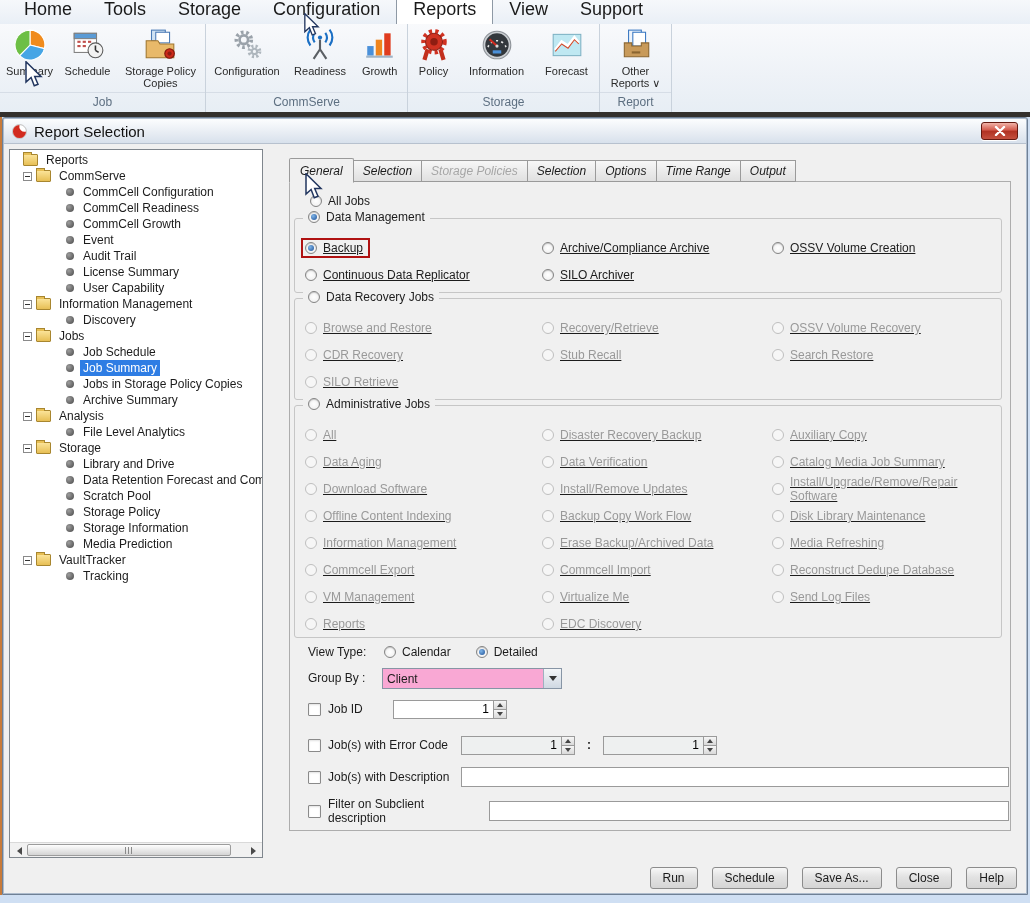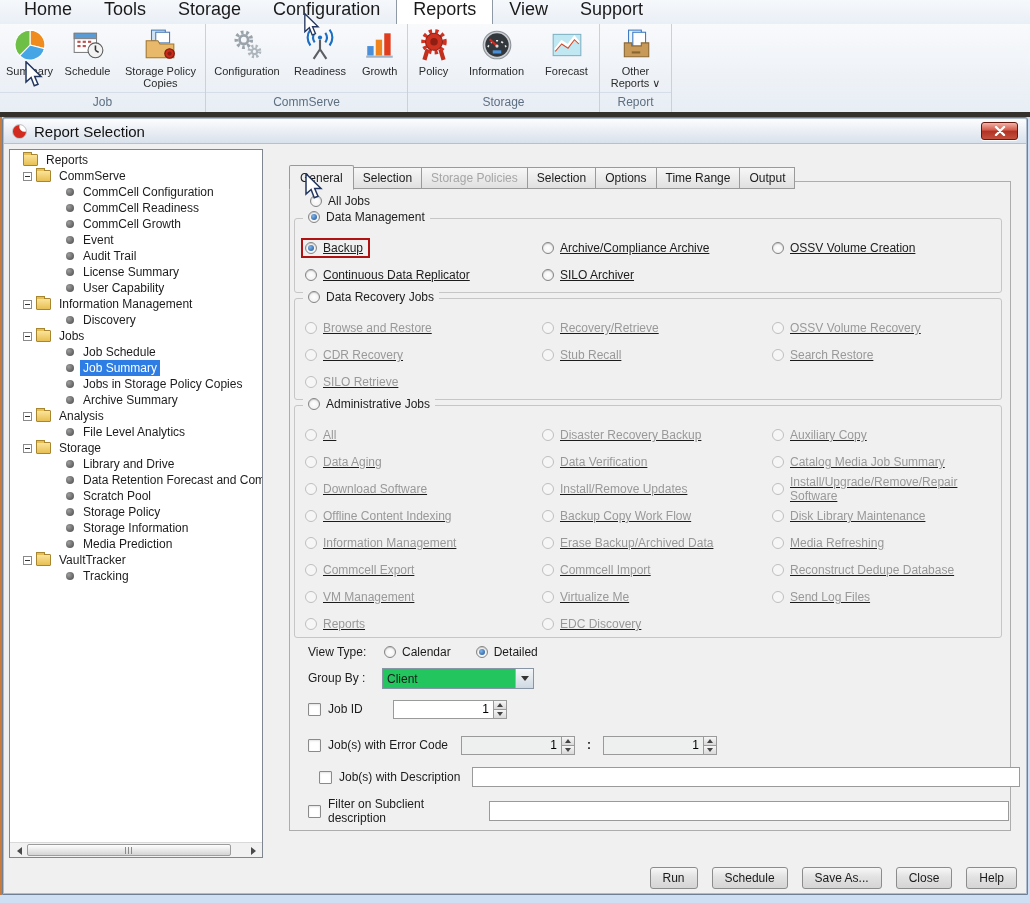--- a/index.html
+++ b/index.html
@@ -64,21 +64,21 @@
   .hs-arrow { position:absolute; top:1px; width:14px; height:13px; display:flex; align-items:center; justify-content:center; }
   .hs-left { left:2px; } .hs-right { right:2px; }
   .tri-l { width:0;height:0;border-top:4px solid transparent;border-bottom:4px solid transparent;border-right:5px solid #4a4a4a; }
   .tri-r { width:0;height:0;border-top:4px solid transparent;border-bottom:4px solid transparent;border-left:5px solid #4a4a4a; }
   .hs-thumb { position:absolute; left:17px; top:1px; width:204px; height:12px;
               background:linear-gradient(#fefefe,#d4d4d4); border:1px solid #9c9c9c; border-radius:2px; }
   .hs-thumb::after { content:""; position:absolute; left:50%; top:2px; width:7px; height:7px; margin-left:-4px;
                      background:repeating-linear-gradient(90deg,#8a8a8a 0 1px,transparent 1px 3px); }
 
   
-  .dlg-tabs { position:absolute; left:286px; top:47px; display:flex; align-items:flex-end; z-index:3; }
+  .dlg-tabs { position:absolute; left:286px; top:40px; display:flex; align-items:flex-end; z-index:3;font-style:italic; }
   .dtab { font-size:12px; padding:3px 9px; background:linear-gradient(#f7f7f7,#e0e0e0);
           border:1px solid #9a9a9a; border-left:none; cursor:default; }
   .dtab:first-child { border-left:1px solid #9a9a9a; }
   .dtab.active { background:#f0f0f0; padding:5px 10px 4px; border-bottom:1px solid #f0f0f0;
                  border-left:1px solid #9a9a9a; margin-bottom:-1px; border-radius:2px 2px 0 0; }
   .dtab.disabled { color:#a6a6a6; }
   .tabpage { position:absolute; left:286px; top:63px; width:722px; height:650px;
              border:1px solid #adadad; background:#f0f0f0; }
 
   
@@ -103,21 +103,21 @@
   .opt-grid { position:absolute; left:8px; right:8px; top:20px; display:grid;
               grid-template-columns:237px 230px 1fr; row-gap:9px;text-decoration:underline; }
 
   
   .row-line { position:absolute; display:flex; align-items:center; font-size:12px; }
   .vt-row { left:18px; top:461px; height:18px; }
   .vt-label { width:74px; }
   .vt-opts { display:flex; gap:18px; }
   .gb-row { left:18px; top:485px; height:22px; }
   .gb-label { width:74px; }
-  .combo { width:152px; height:21px; border:1px solid #8795a5; background:#22c55e; display:flex; }
+  .combo { width:180px; height:21px; border:1px solid #8795a5; background:#f9a8d4; display:flex; }
   .combo-value { flex:1; font-size:12px; padding:3px 4px; }
   .combo-btn { width:18px; border-left:1px solid #9fb0c0; background:linear-gradient(#f4f6f8,#cfd8e2);
                display:flex; align-items:center; justify-content:center; }
   .combo-arrow { width:0;height:0;border-left:4px solid transparent;border-right:4px solid transparent;border-top:5px solid #333; }
   .cb-row { position:absolute; display:flex; align-items:center; gap:7px; font-size:12px; height:20px; }
   .spin-field { display:flex; height:19px; }
   .spin-input { width:101px; height:19px; border:1px solid #9a9a9a; font:12px "Liberation Sans",sans-serif;
                 text-align:right; padding-right:4px; background:#fff; }
   .spin-field.dim .spin-input { background:#eef0f0; }
   .spin-btns { width:13px; display:flex; flex-direction:column; }
@@ -765,21 +765,21 @@
       <span style="margin:0 5px;font-weight:bold">:</span>
       <div class="spin-field dim">
         <input class="spin-input" value="1" style="">
         <div class="spin-btns">
             <div class="spin-up"></div>
             <div class="spin-down"></div>
           </div>
       </div>
     </div>
 
-    <div class="cb-row" style="left:29px;top:585px">
+    <div class="cb-row" style="left:18px;top:585px">
       <span class="checkbox"></span>
       <span style="width:126px">Job(s) with Description</span>
       <input class="text-input" style="width: 548px;" value="">
     </div>
 
     <div class="cb-row" style="left:18px;top:619px">
       <span class="checkbox"></span>
       <span style="width:154px">Filter on Subclient description</span>
       <input class="text-input" style="width: 520px;" value="">
     </div>

